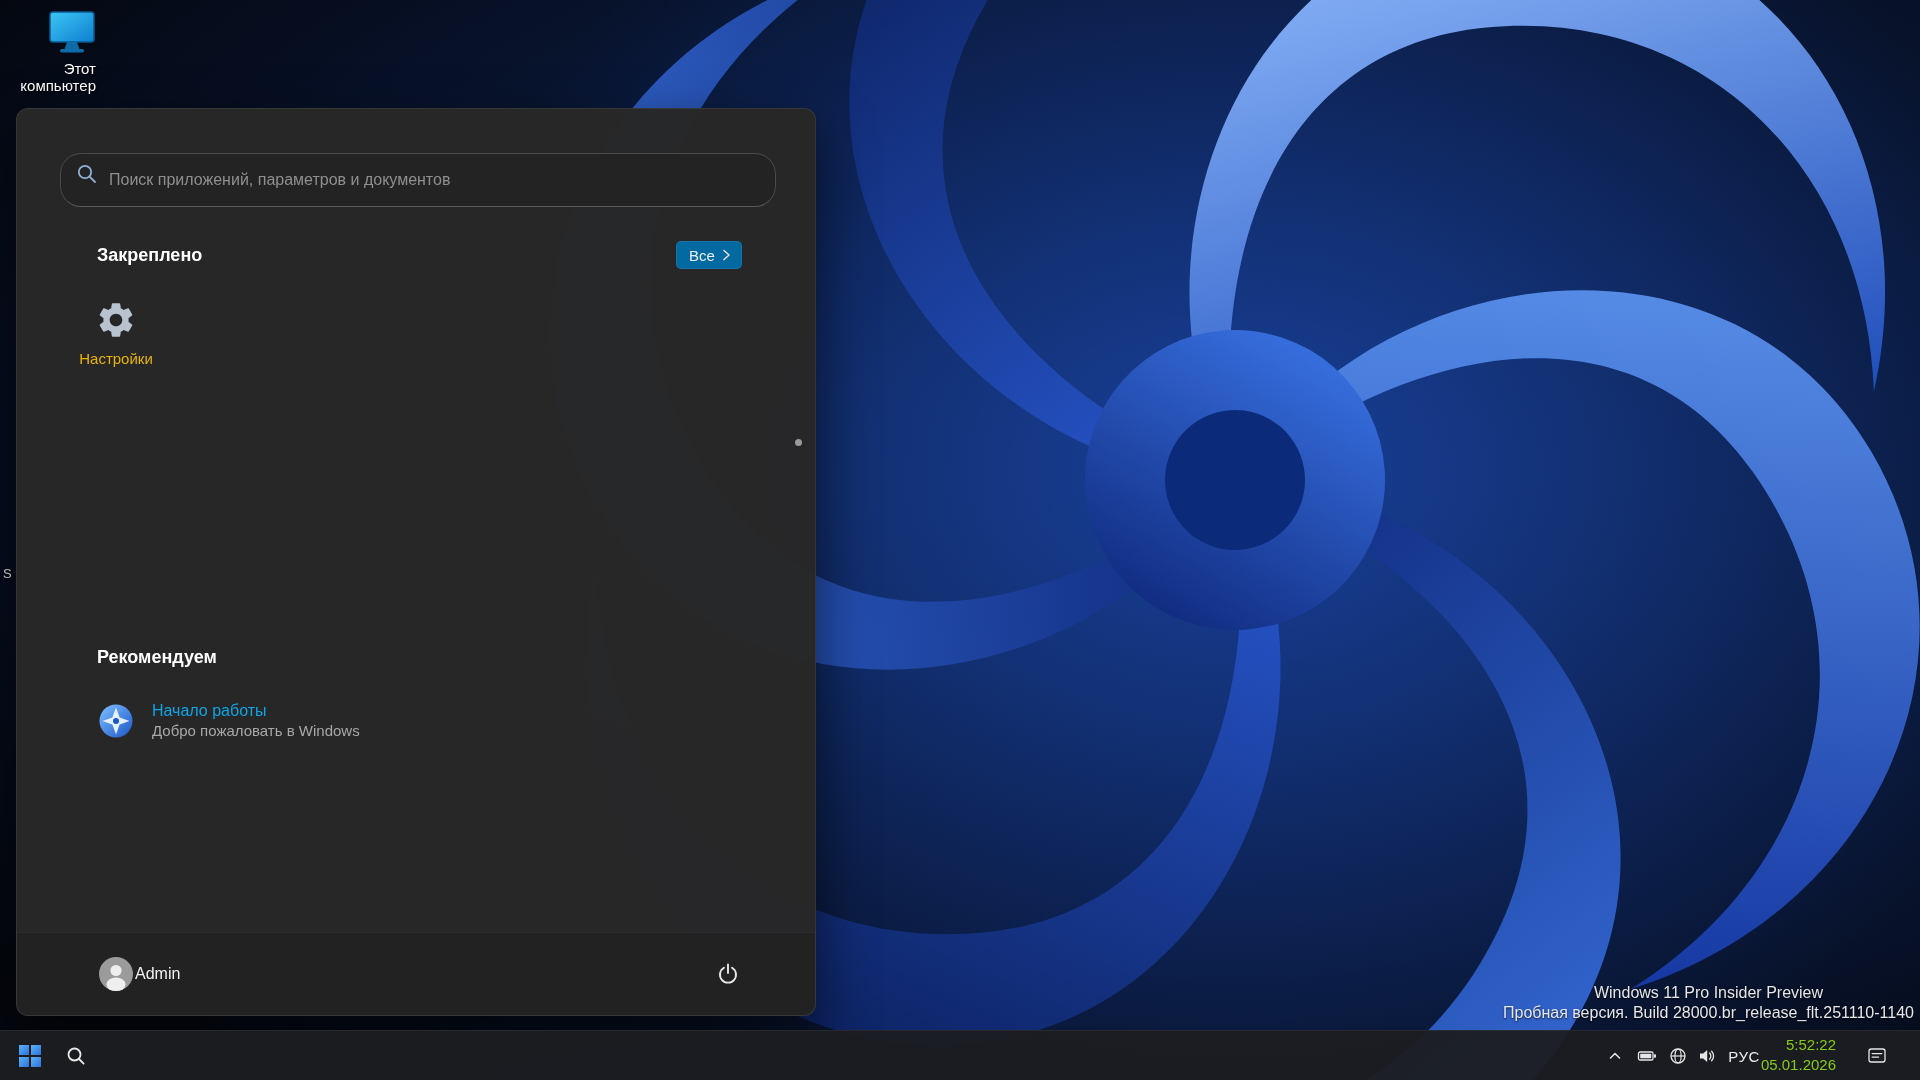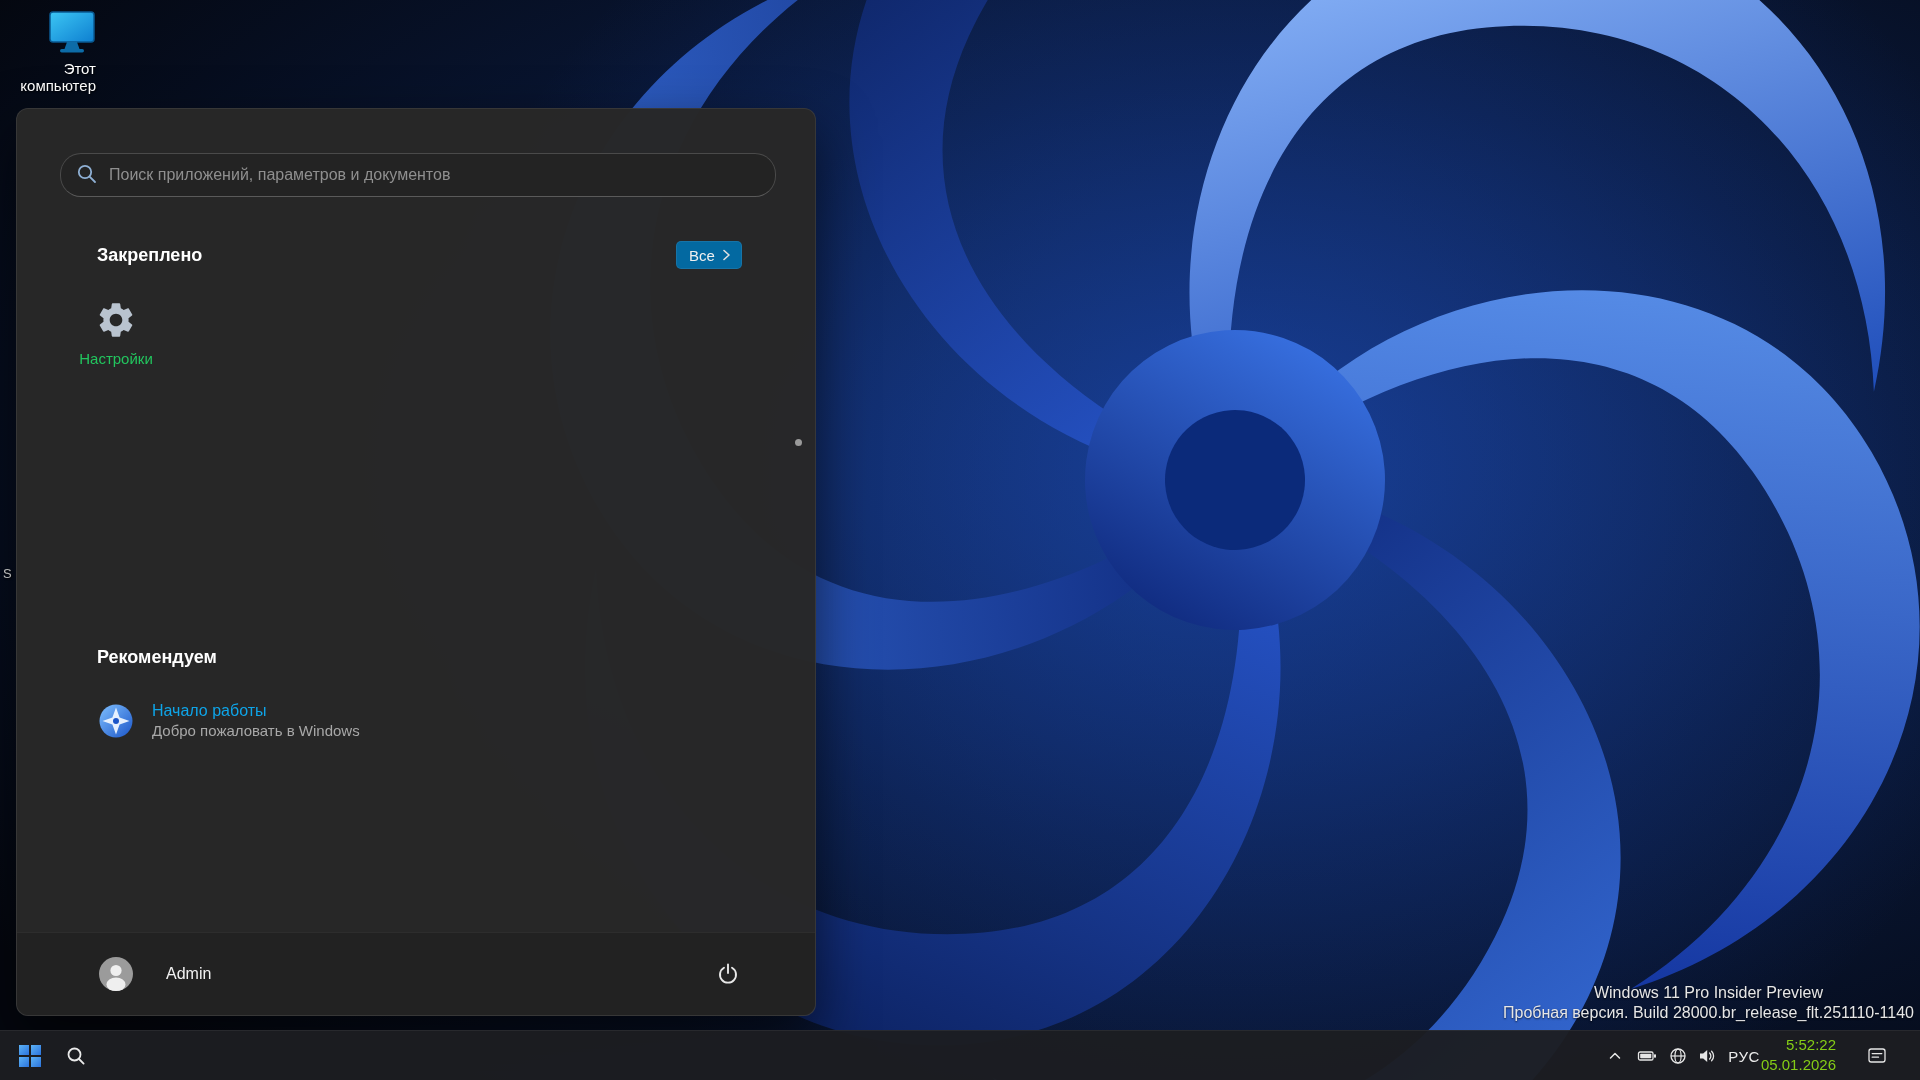--- a/index.html
+++ b/index.html
@@ -16,43 +16,43 @@
     text-shadow:1px 1px 2px rgba(0,0,0,.9); }
   .partial-label { position:absolute; left:3px; top:566px; z-index:1; color:#eee; font-size:13px;
     text-shadow:1px 1px 2px #000; width:14px; overflow:hidden; white-space:nowrap; }
   .watermark { position:absolute; right:6px; bottom:57px; z-index:1; text-align:center;
     color:#e6e6e6; font-size:16px; line-height:20px; text-shadow:0 1px 2px rgba(0,0,0,.7); }
 
   
   .start-menu { position:absolute; left:16px; top:108px; width:800px; height:908px; z-index:5;
     background:rgba(40,40,40,0.985); border:1px solid rgba(255,255,255,0.08); border-radius:12px;
     box-shadow:0 24px 56px rgba(0,0,0,.6); color:#fff; }
-  .sm-search { position:absolute; left:43px; top:44px; width:716px; height:44px; }
+  .sm-search { position:absolute; left:43px; top:44px; width:716px; height:54px; }
   .sm-search input { width:100%; height:100%; border-radius:21px; background:#232323;
     border:1px solid #4a4a4a; border-bottom-color:#5a5a5a; color:#e6e6e6; font-size:16px;
     padding:0 18px 0 48px; outline:none; font-family:"Liberation Sans", sans-serif; }
   .sm-search input::placeholder { color:#8f8f8f; }
   .sm-search .mag { position:absolute; left:16px; top:10px; }
   .sm-header { position:absolute; left:80px; font-size:18px; font-weight:700; line-height:22px; }
   .sm-all-btn { position:absolute; left:659px; top:132px; height:28px; padding:0 10px 0 12px;
     background:#0369a1; border:1px solid rgba(255,255,255,0.08); border-radius:5px;
     display:flex; align-items:center; gap:7px; font-size:15px; color:#f0f0f0; }
   .sm-tile { position:absolute; left:51px; top:190px; width:96px; text-align:center; border-radius:6px; }
-  .sm-tile .tlabel { margin-top:5px; font-size:15px; color:#22c55e; }
+  .sm-tile .tlabel { margin-top:5px; font-size:15px; color:#eab308; }
   .sm-dot { position:absolute; left:778px; top:330px; width:7px; height:7px; border-radius:50%;
     background:#9a9a9a; }
   .sm-rec-item { position:absolute; left:60px; top:584px; width:420px; height:56px; border-radius:6px; }
   .sm-rec-item .ricon { position:absolute; left:19px; top:8px; }
   .sm-rec-item .rtext { position:absolute; left:75px; top:7px; }
   .sm-rec-item .rtitle { font-size:16px; line-height:21px; color:#0ea5e9; }
   .sm-rec-item .rsub { font-size:15px; line-height:19px; color:#a8a8a8; }
   .sm-user-bar { position:absolute; left:0; right:0; bottom:0; height:83px; background:#222222;
     border-top:1px solid rgba(255,255,255,0.05); border-radius:0 0 12px 12px; }
   .sm-user { position:absolute; left:70px; top:16px; height:50px; display:flex; align-items:center;
-    gap:33px; padding:0 12px 0 12px; border-radius:6px; }
+    gap:2px; padding:0 12px 0 12px; border-radius:6px; }
   .sm-user .uname { font-size:16px; color:#f2f2f2; }
   .sm-power { position:absolute; left:691px; top:21px; width:40px; height:40px; border-radius:6px;
     display:flex; align-items:center; justify-content:center; }
 
   
   .taskbar { position:absolute; left:0; right:0; bottom:0; height:50px; z-index:10;
     background:rgba(28,29,33,0.96); border-top:1px solid rgba(255,255,255,0.06); }
   .taskbar-btn { position:absolute; top:5px; width:40px; height:40px; border-radius:6px;
     display:flex; align-items:center; justify-content:center; }
   .tb-start { left:10px; } .tb-search { left:56px; }

